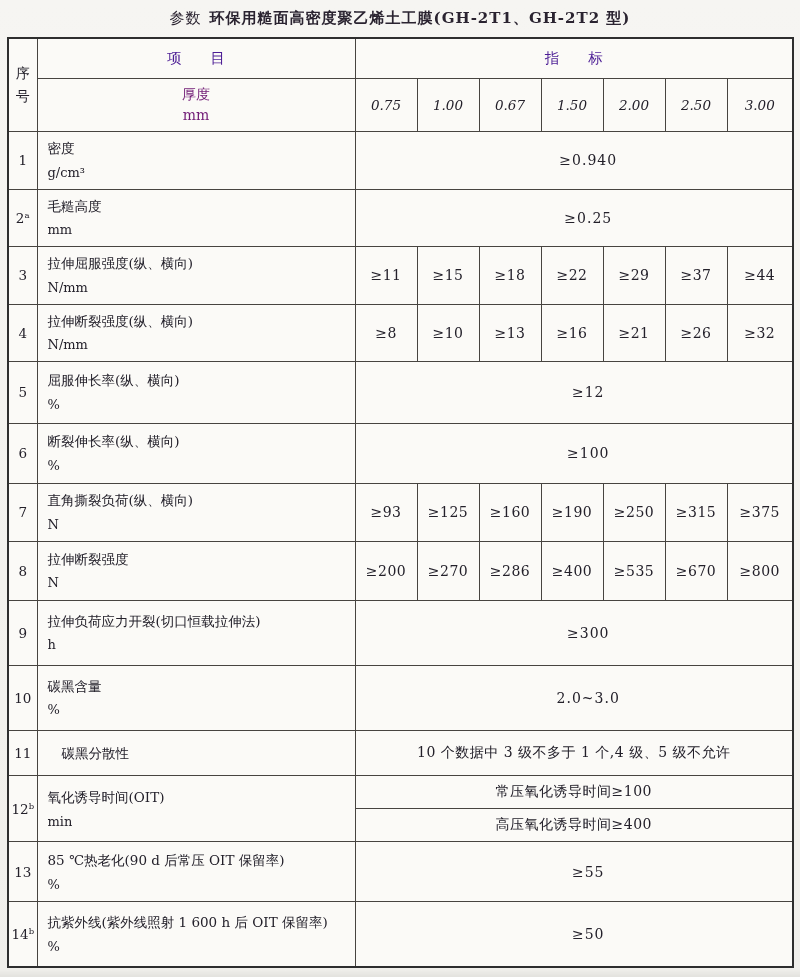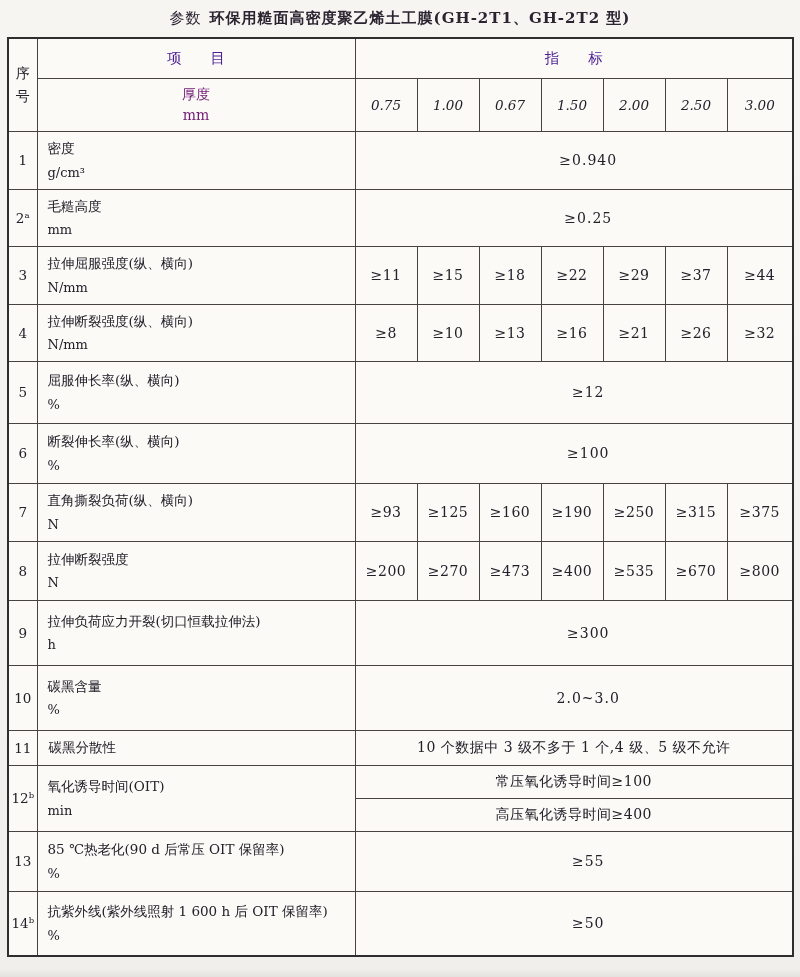--- a/index.html
+++ b/index.html
@@ -38,21 +38,21 @@
     letter-spacing:0;color:#23202a;
   }
   .h-top{text-align:center;font-size:14.5px;color:#4c1d95;}
   .h-thick{text-align:center;font-size:14px;line-height:1.5;color:#701a75;}
   .h-val{text-align:center;font-size:13.5px;color:#23202a;font-style:italic;}
   
   .c-no{text-align:center;font-size:13.5px;color:#23202a;}
   .c-item{padding:0 4px 0 10px;font-size:13.5px;color:#23202a;}
   .c-item .i-label{line-height:1.25;}
   .c-item .i-unit{margin-top:8px;font-size:13px;}
-  .c-item.single .i-label{margin:1px;}
+  .c-item.single .i-label{margin:14px;}
   .c-val{text-align:center;font-size:14px;color:#23202a;letter-spacing:.5px;}
   .c-val.wide{letter-spacing:1px;padding-left:29px;}
   
   .scan-edge{position:fixed;left:0;right:0;bottom:0;height:8px;
     background:linear-gradient(180deg,rgba(0,0,0,0) 0%,rgba(0,0,0,.05) 100%);}
 </style>
 </head>
 <body>
 
 <div class="page-title">
@@ -175,21 +175,21 @@
   </tr>
 
   <tr style="height:59px">
     <td class="c-no">8</td>
     <td class="c-item">
       <div class="i-label">拉伸断裂强度</div>
       <div class="i-unit">N</div>
     </td>
     <td class="c-val">≥200</td>
     <td class="c-val">≥270</td>
-    <td class="c-val">≥473</td>
+    <td class="c-val">≥286</td>
     <td class="c-val">≥400</td>
     <td class="c-val">≥535</td>
     <td class="c-val">≥670</td>
     <td class="c-val">≥800</td>
   </tr>
 
   <tr style="height:65px">
     <td class="c-no">9</td>
     <td class="c-item">
       <div class="i-label">拉伸负荷应力开裂(切口恒载拉伸法)</div>

